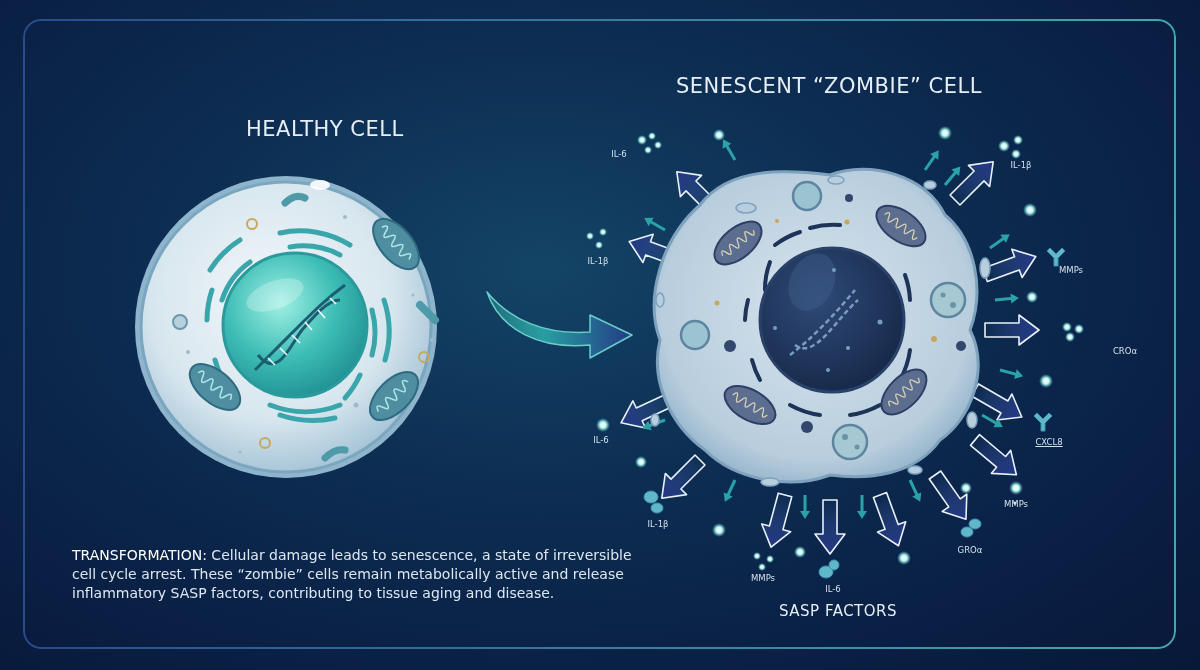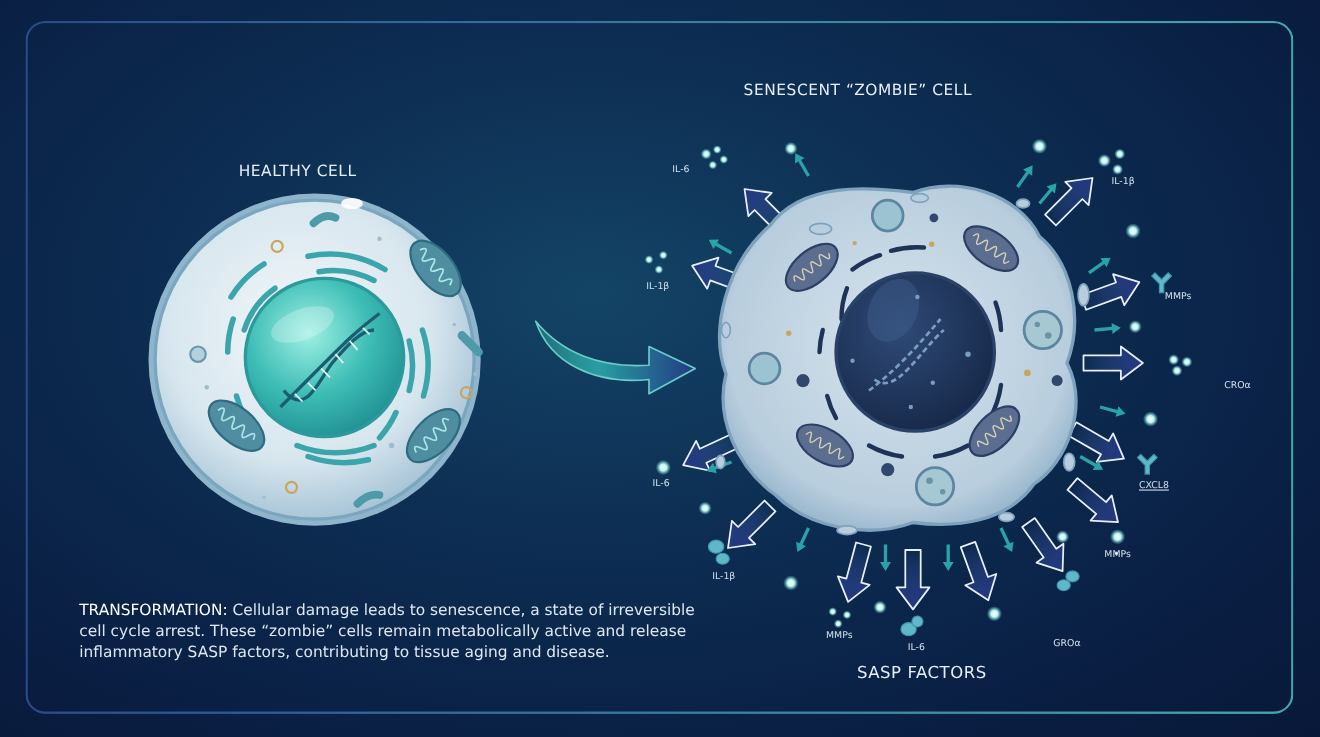--- a/index.html
+++ b/index.html
@@ -11,21 +11,21 @@
   .frame {
     position:absolute; left:23px; top:19px; width:1153px; height:630px;
     border-radius:18px; box-sizing:border-box;
     border:2px solid transparent;
     background: linear-gradient(90deg,#2b4b8a,#3a7fa0 55%,#43a8a8) border-box;
     -webkit-mask: linear-gradient(#000 0 0) padding-box, linear-gradient(#000 0 0);
     -webkit-mask-composite: xor; mask-composite: exclude;
   }
   .title {
     position:absolute; color:#e6eef6; letter-spacing:0.5px;
-    font-size:14px; font-weight:normal; white-space:nowrap;
+    font-size:21px; font-weight:normal; white-space:nowrap;
   }
   .label {
     position:absolute; color:#d3e0ec; font-size:8.5px; white-space:nowrap;
     transform:translateX(-50%);
     text-align:center;
   }
   .caption {
     position:absolute; left:72px; top:546px; width:560px;
     color:#dde7f0; font-size:14px; line-height:19px;
   }
@@ -285,34 +285,34 @@
       <ellipse cx="651" cy="497" rx="7" ry="6"></ellipse>
         <ellipse cx="657" cy="508" rx="6" ry="5"></ellipse>
       <ellipse cx="967" cy="532" rx="6" ry="5"></ellipse>
         <ellipse cx="975" cy="524" rx="6" ry="5"></ellipse>
       <ellipse cx="826" cy="572" rx="7" ry="6"></ellipse>
         <ellipse cx="834" cy="565" rx="5" ry="5"></ellipse>
     </g>
   </g>
 </svg>
 
-<div class="title" style="left:217px; top:117px;margin-top:31px;">HEALTHY CELL</div>
+<div class="title" style="left:246px; top:117px;">HEALTHY CELL</div>
 <div class="title" style="left:676px; top:74px;">SENESCENT “ZOMBIE” CELL</div>
 <div class="title" style="left:779px; top:602px; font-size:15px;text-align:right;">SASP FACTORS</div>
 
 <div id="sasp-labels">
     <div class="label" style="left: 619px; top: 149px;">IL-6</div>
     <div class="label" style="left: 1021px; top: 160px;">IL-1β</div>
     <div class="label" style="left: 598px; top: 256px;">IL-1β</div>
     <div class="label" style="left: 1071px; top: 265px;">MMPs</div>
     <div class="label" style="left: 1125px; top: 346px;">CROα</div>
     <div class="label" style="left: 601px; top: 435px;">IL-6</div>
     <div class="label" style="left: 1049px; top: 437px; text-decoration: underline;">CXCL8</div>
     <div class="label" style="left: 1016px; top: 499px;">MMPs</div>
     <div class="label" style="left: 658px; top: 519px;">IL-1β</div>
-    <div class="label" style="left: 970px; top: 580px;">GROα</div>
+    <div class="label" style="left: 970px; top: 545px;">GROα</div>
     <div class="label" style="left: 763px; top: 573px;">MMPs</div>
     <div class="label" style="left: 833px; top: 584px;">IL-6</div>
   </div>
 
 <div class="caption">
   <b>TRANSFORMATION:</b><span> Cellular damage leads to senescence, a state of irreversible cell cycle arrest. These “zombie” cells remain metabolically active and release inflammatory SASP factors, contributing to tissue aging and disease.</span>
 </div>
 
 </body></html>

